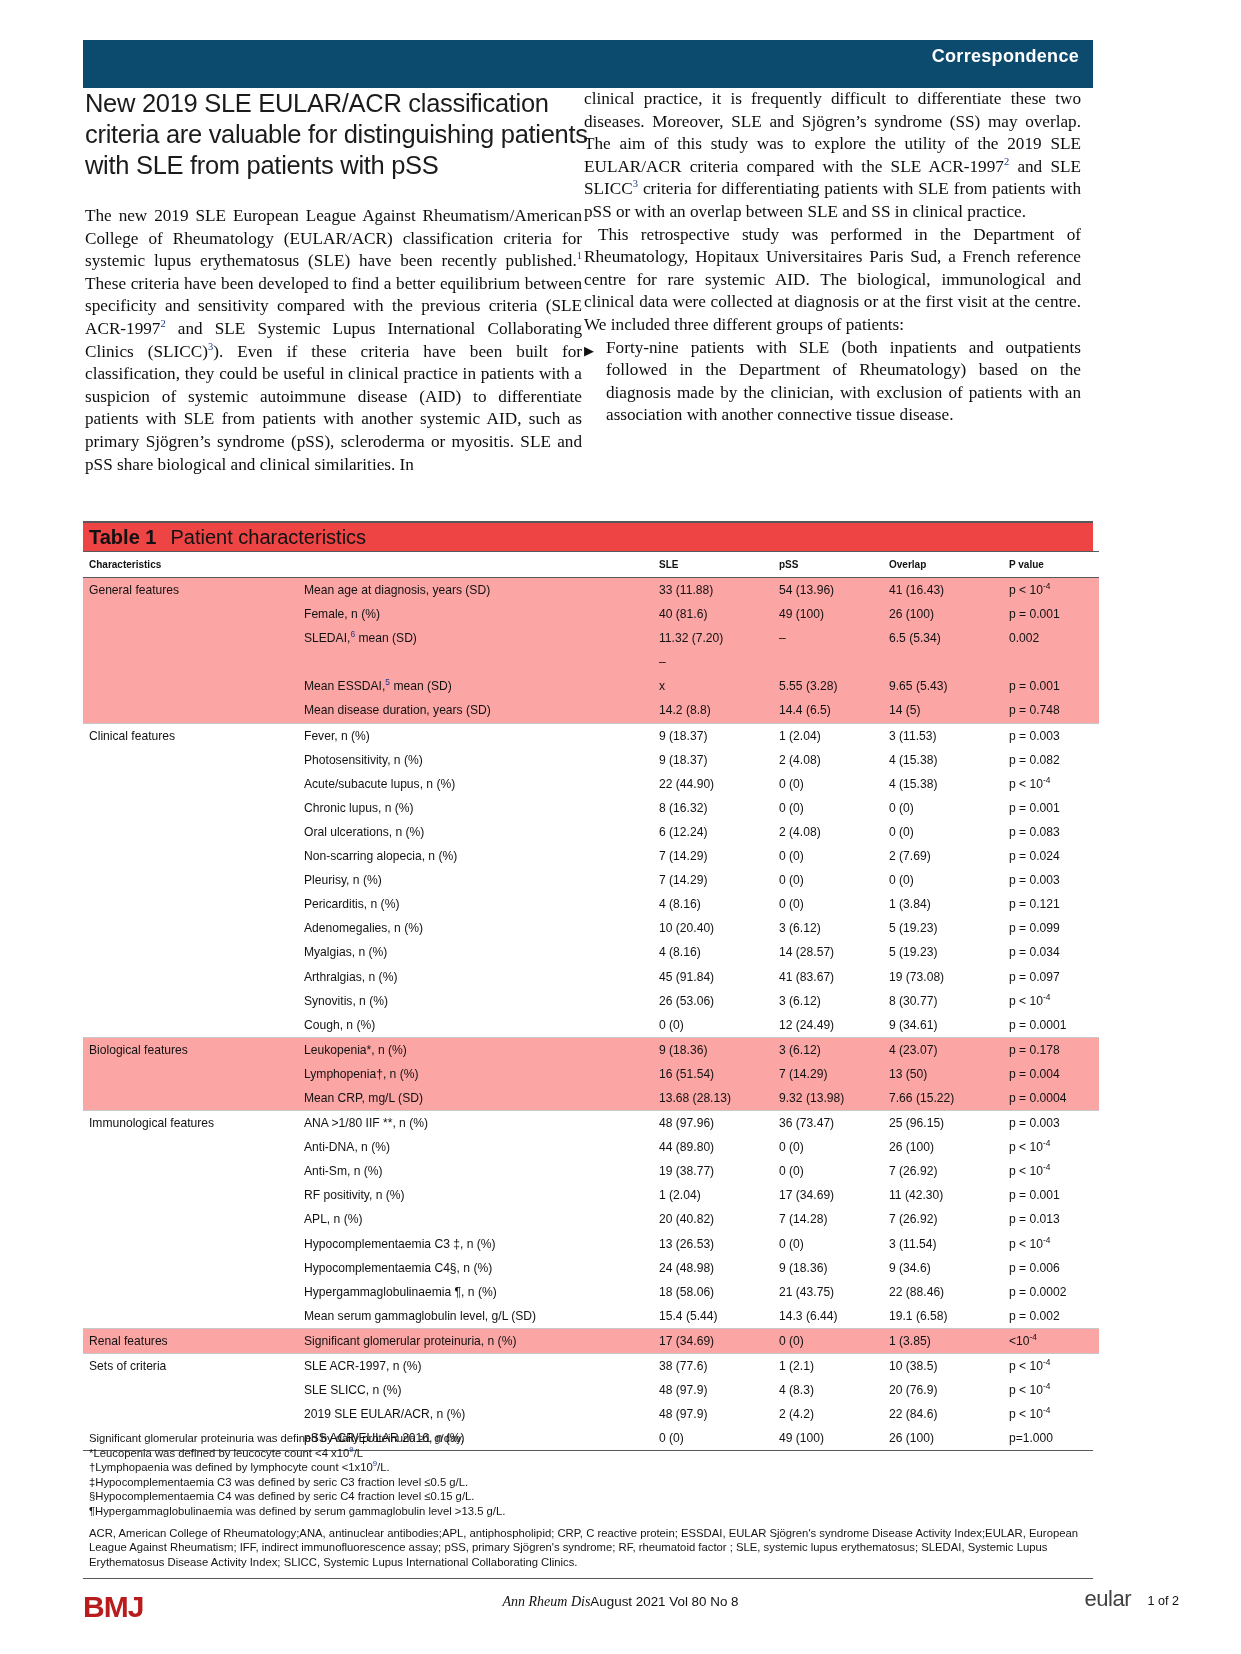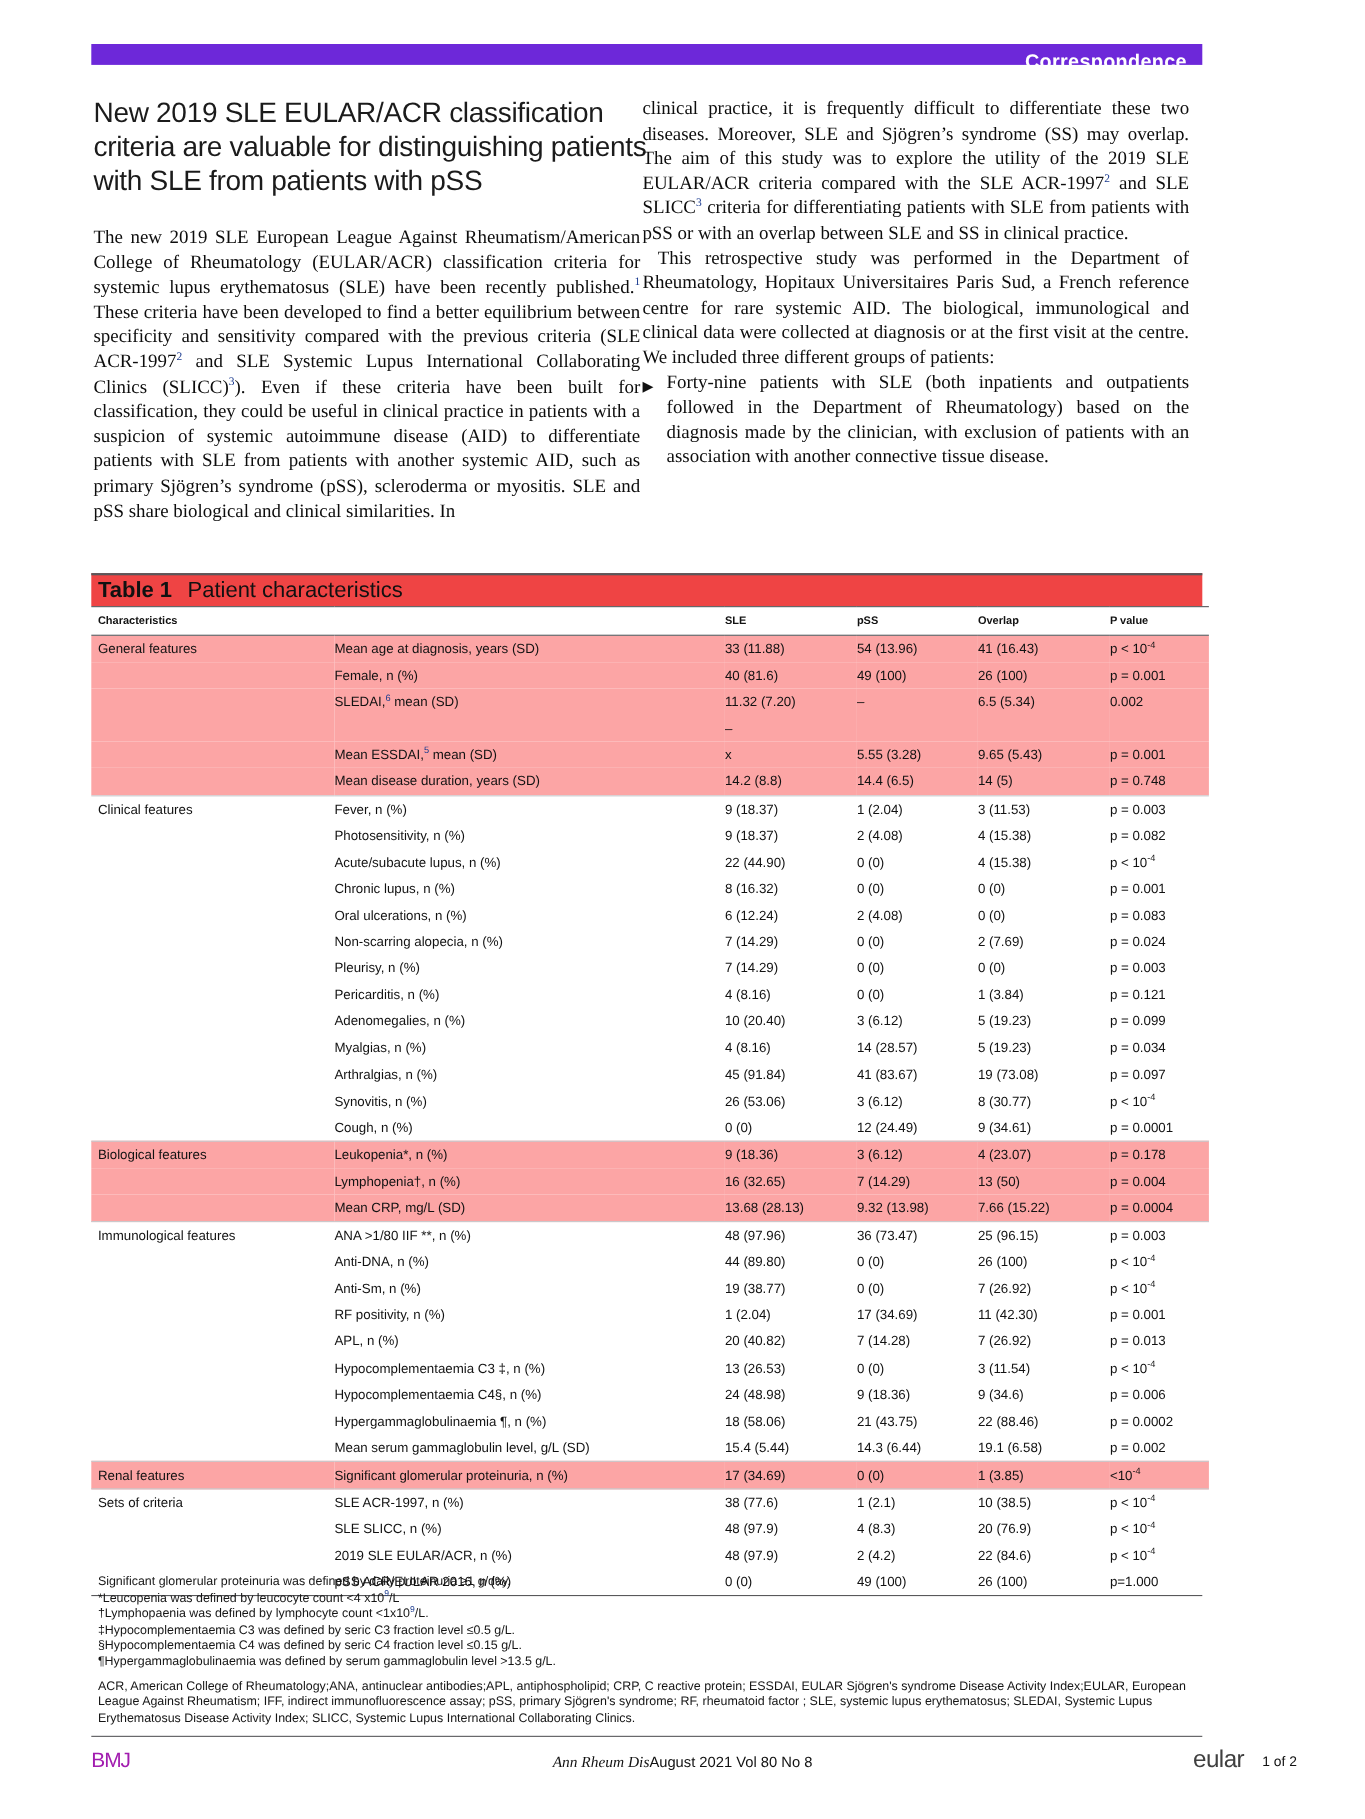--- a/index.html
+++ b/index.html
@@ -7,22 +7,22 @@
     width:1241px; height:1654px;
     background:#ffffff;
     font-family:"Liberation Serif", serif;
     position:relative;
     overflow:hidden;
   }
   .page { position:absolute; left:0; top:0; width:1241px; height:1654px; }
 
   
   .corr-bar {
-    position:absolute; left:83px; top:40px; width:1010px; height:19px;
-    background:#6d28d9;
+    position:absolute; left:83px; top:40px; width:1010px; height:48px;
+    background:#0c4a6e;
   }
   .corr-bar span {
     position:absolute; right:14px; top:6px;
     color:#ffffff; font-family:"Liberation Sans", sans-serif;
     font-weight:bold; font-size:18px; letter-spacing:.3px;
   }
 
   
   .title {
     position:absolute; left:85px; top:88px; width:510px;
@@ -96,21 +96,21 @@
   sup.note { font-size:7.8px; vertical-align:super; line-height:0; }
 
   
   .foot-rule {
     position:absolute; left:83px; top:1578px; width:1010px;
     border-top:1.8px solid #58585b;
   }
   .bmj {
     position:absolute; left:83px; top:1590px;
     font-family:"Liberation Sans", sans-serif;
-    font-weight:normal; font-size:19px; color:#a21caf; letter-spacing:-1px;
+    font-weight:bold; font-size:30px; color:#b91c1c; letter-spacing:-1px;
   }
   .foot-center {
     position:absolute; left:0; top:1594px; width:1241px; text-align:center;
     font-family:"Liberation Sans", sans-serif; font-size:13.4px; color:#111;
   }
   .foot-center i { font-family:"Liberation Serif", serif; font-style:italic; font-size:14px; }
   .eular {
     position:absolute; right:110px; top:1586px;
     font-family:"Liberation Sans", sans-serif;
     font-size:22px; color:#404040; letter-spacing:-0.5px;
@@ -316,21 +316,21 @@
             <td class="c-grp">Biological features</td>
             <td class="c-chr">Leukopenia*, n (%)</td>
             <td class="c-sle">9 (18.36)</td>
             <td class="c-pss">3 (6.12)</td>
             <td class="c-ovl">4 (23.07)</td>
             <td class="c-pv">p = 0.178</td>
           </tr>
           <tr class="shade">
             <td class="c-grp"></td>
             <td class="c-chr">Lymphopenia†, n (%)</td>
-            <td class="c-sle">16 (32.65)</td>
+            <td class="c-sle">16 (51.54)</td>
             <td class="c-pss">7 (14.29)</td>
             <td class="c-ovl">13 (50)</td>
             <td class="c-pv">p = 0.004</td>
           </tr>
           <tr class="shade">
             <td class="c-grp"></td>
             <td class="c-chr">Mean CRP, mg/L (SD)</td>
             <td class="c-sle">13.68 (28.13)</td>
             <td class="c-pss">9.32 (13.98)</td>
             <td class="c-ovl">7.66 (15.22)</td>

